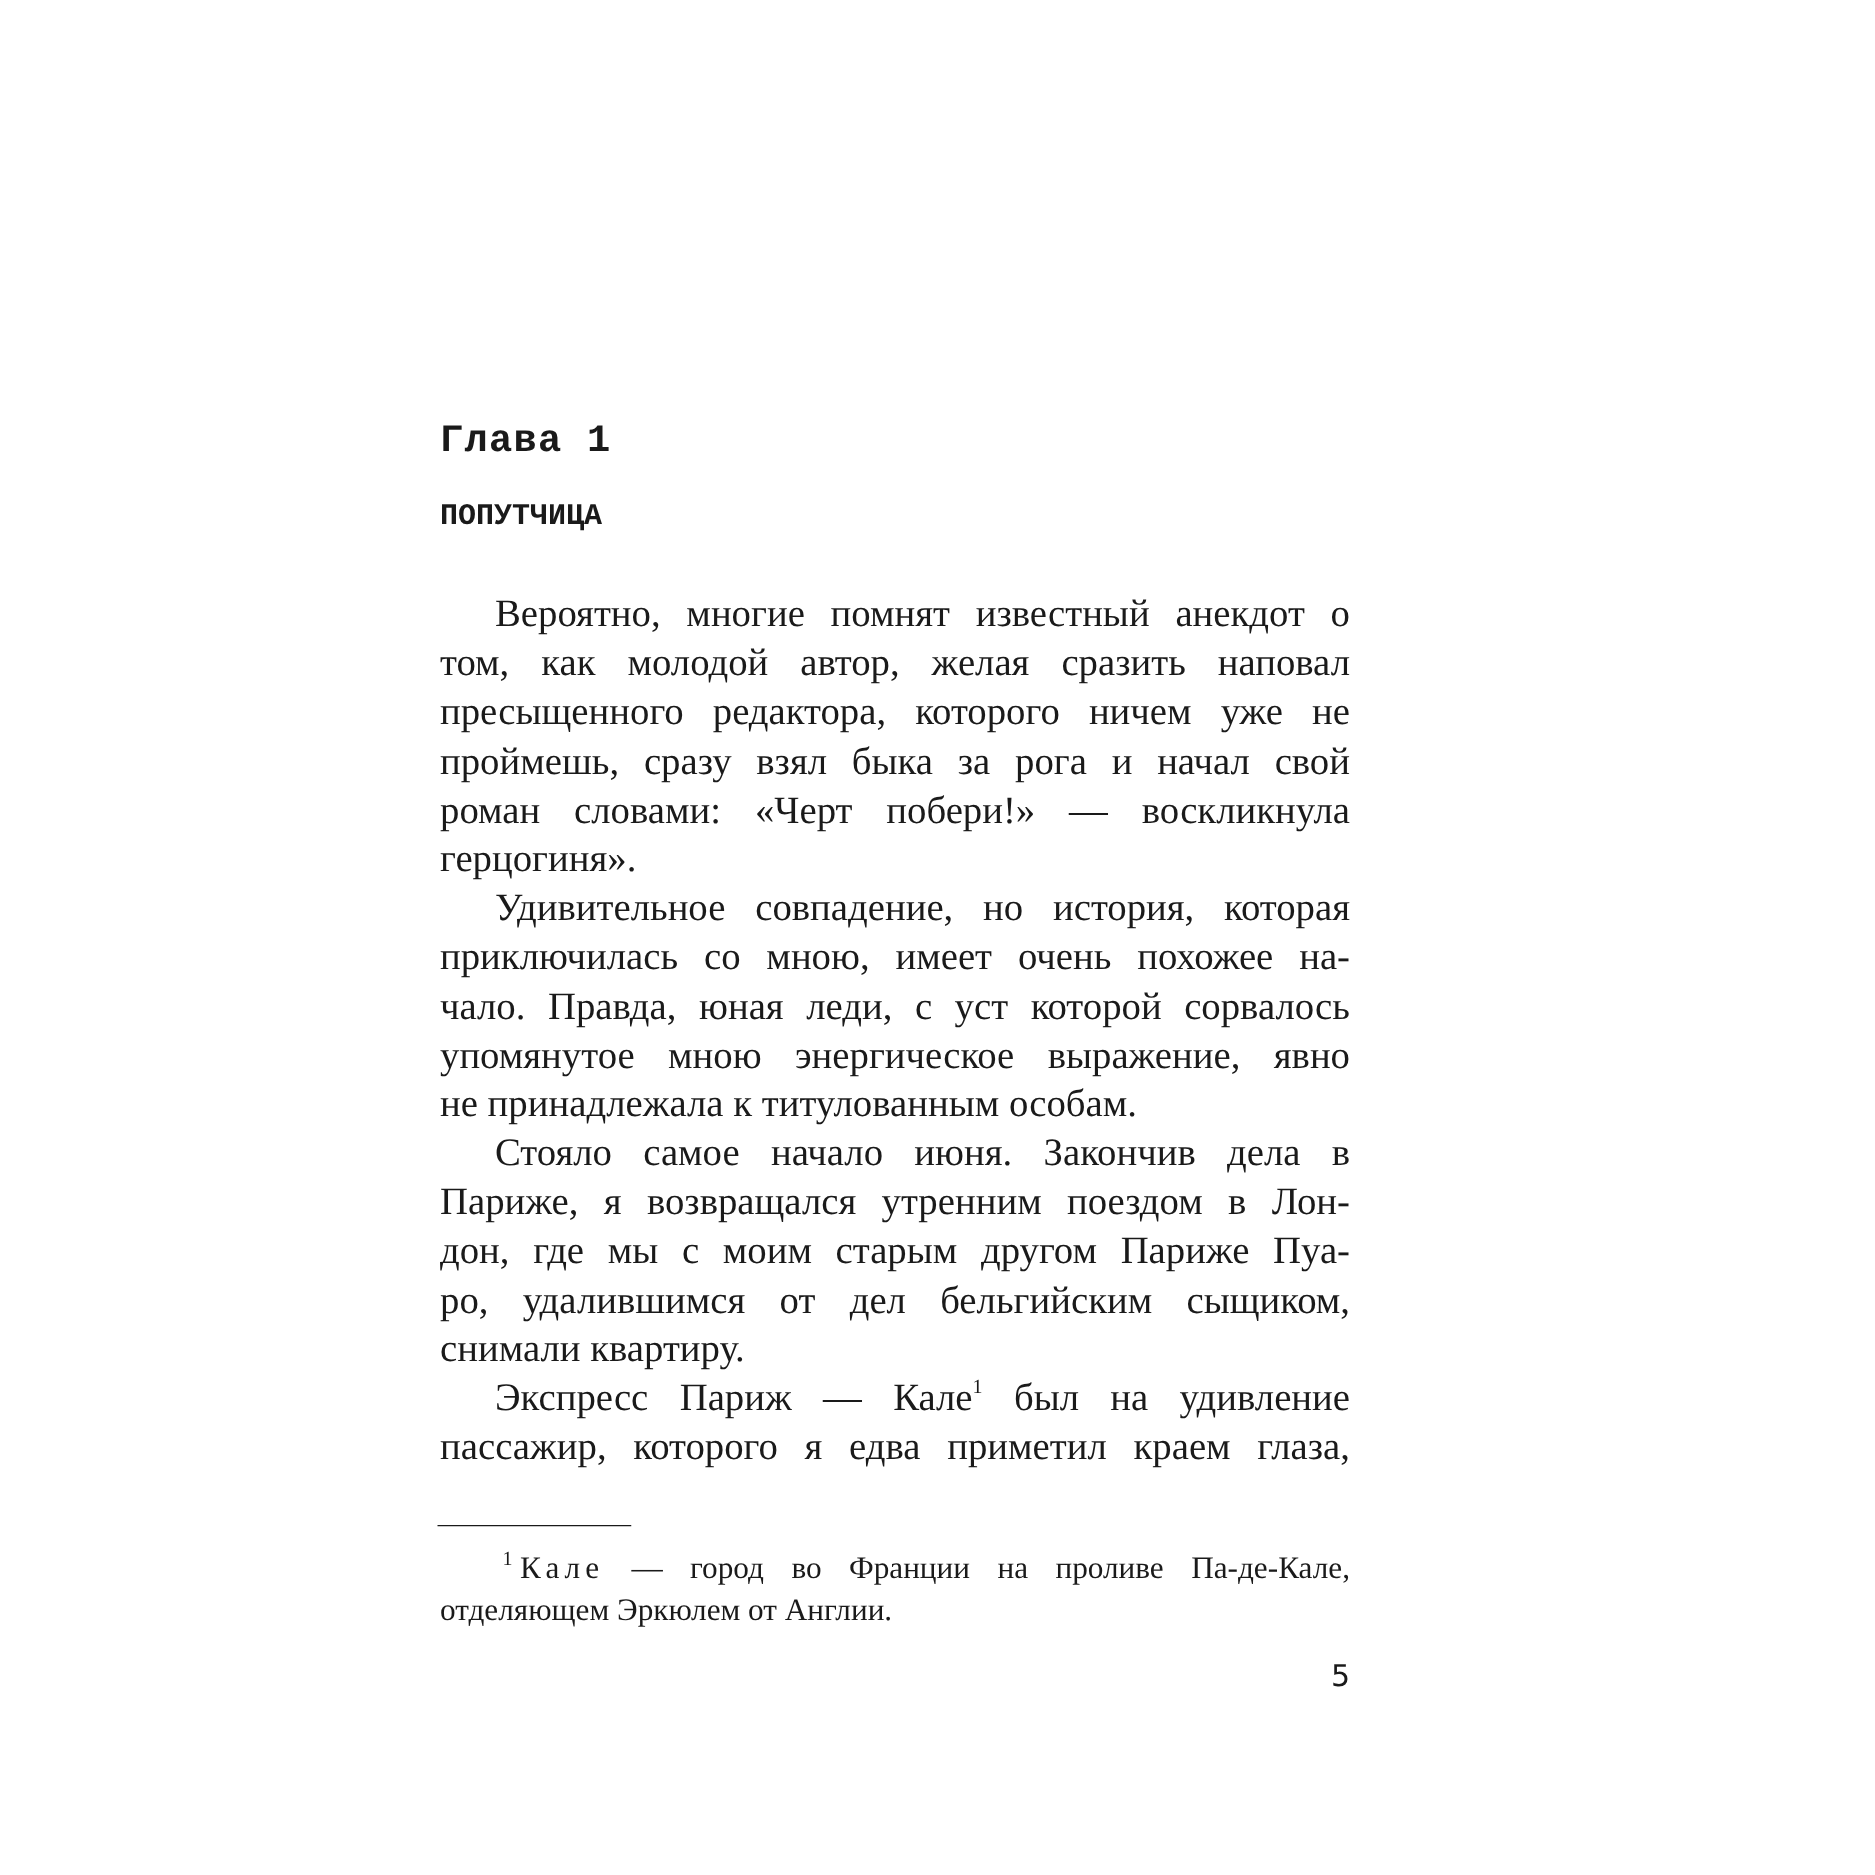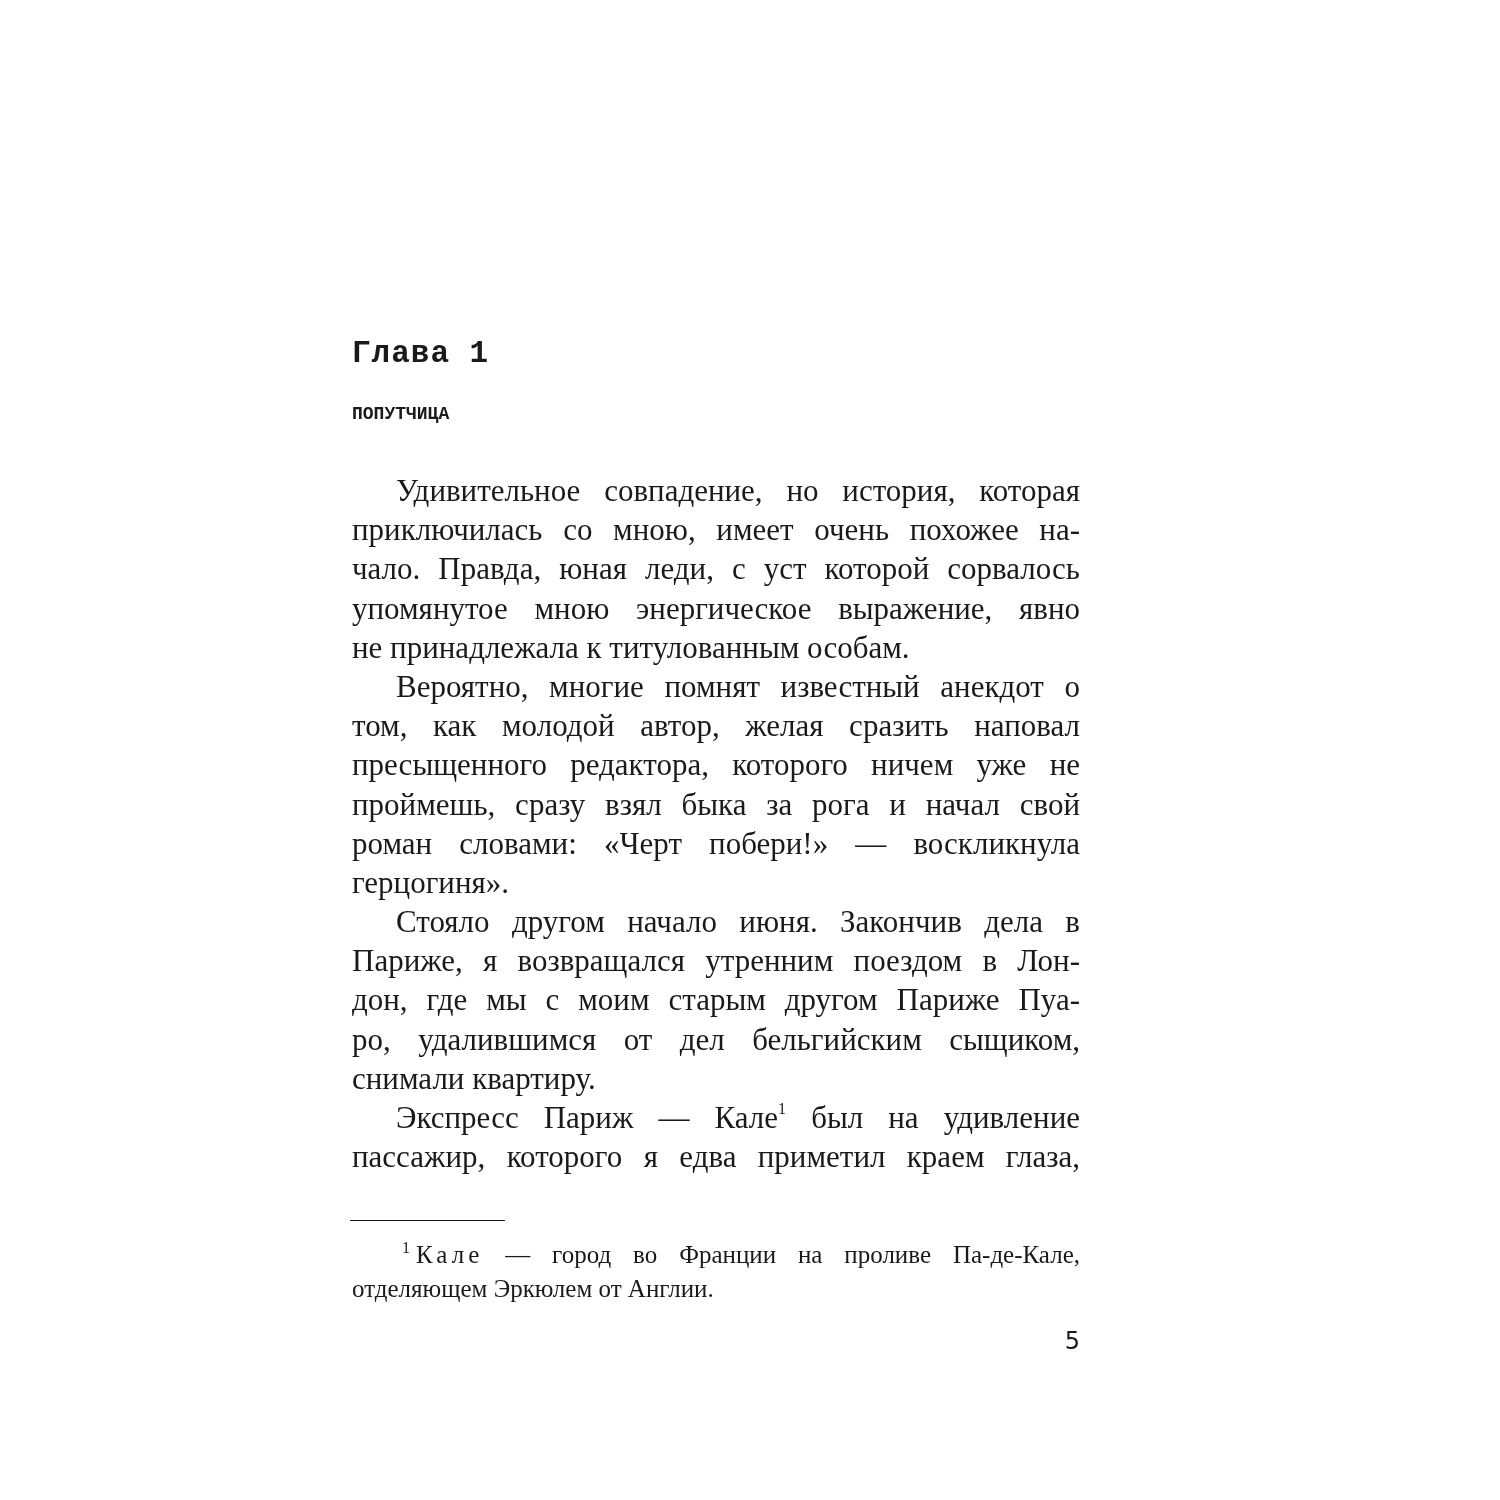--- a/index.html
+++ b/index.html
@@ -31,21 +31,21 @@
     letter-spacing: 1px;
     line-height: 40px;
     white-space: nowrap;
   }
   .chapter-title {
     position: absolute;
     top: 394px;
     left: 0;
     font-family: "Liberation Mono", "DejaVu Sans Mono", monospace;
     font-weight: bold;
-    font-size: 18px;
+    font-size: 24px;
     letter-spacing: 0px;
     line-height: 40px;
     white-space: nowrap;
   }
   .body-text {
     position: absolute;
     top: 471px;
     left: 0;
     width: 728px;
     font-family: "Liberation Serif", "DejaVu Serif", serif;
@@ -116,38 +116,38 @@
 <body>
 
 <div class="page">
 
   <div class="chapter-number">Глава 1</div>
   <div class="chapter-title">ПОПУТЧИЦА</div>
 
   <div class="body-text">
 
     <div>
-      <span class="line indent">Удивительное совпадение, но история, которая</span>
-      <span class="line">приключилась со мною, имеет очень похожее на-</span>
-      <span class="line">чало. Правда, юная леди, с уст которой сорвалось</span>
-      <span class="line">упомянутое мною энергическое выражение, явно</span>
-      <span class="line last">не принадлежала к титулованным особам.</span>
-    </div>
-
-    <div>
       <span class="line indent">Вероятно, многие помнят известный анекдот о</span>
       <span class="line">том, как молодой автор, желая сразить наповал</span>
       <span class="line">пресыщенного редактора, которого ничем уже не</span>
       <span class="line">проймешь, сразу взял быка за рога и начал свой</span>
       <span class="line">роман словами: «Черт побери!» — воскликнула</span>
       <span class="line last">герцогиня».</span>
     </div>
 
     <div>
-      <span class="line indent">Стояло другом начало июня. Закончив дела в</span>
+      <span class="line indent">Удивительное совпадение, но история, которая</span>
+      <span class="line">приключилась со мною, имеет очень похожее на-</span>
+      <span class="line">чало. Правда, юная леди, с уст которой сорвалось</span>
+      <span class="line">упомянутое мною энергическое выражение, явно</span>
+      <span class="line last">не принадлежала к титулованным особам.</span>
+    </div>
+
+    <div>
+      <span class="line indent">Стояло самое начало июня. Закончив дела в</span>
       <span class="line">Париже, я возвращался утренним поездом в Лон-</span>
       <span class="line">дон, где мы с моим старым другом Париже Пуа-</span>
       <span class="line">ро, удалившимся от дел бельгийским сыщиком,</span>
       <span class="line last">снимали квартиру.</span>
     </div>
 
     <div>
       <span class="line indent"><span>Экспресс Париж — Кале</span><sup class="fn-ref">1</sup><span> был на удивление</span></span>
       <span class="line">пассажир, которого я едва приметил краем глаза,</span>
     </div>

